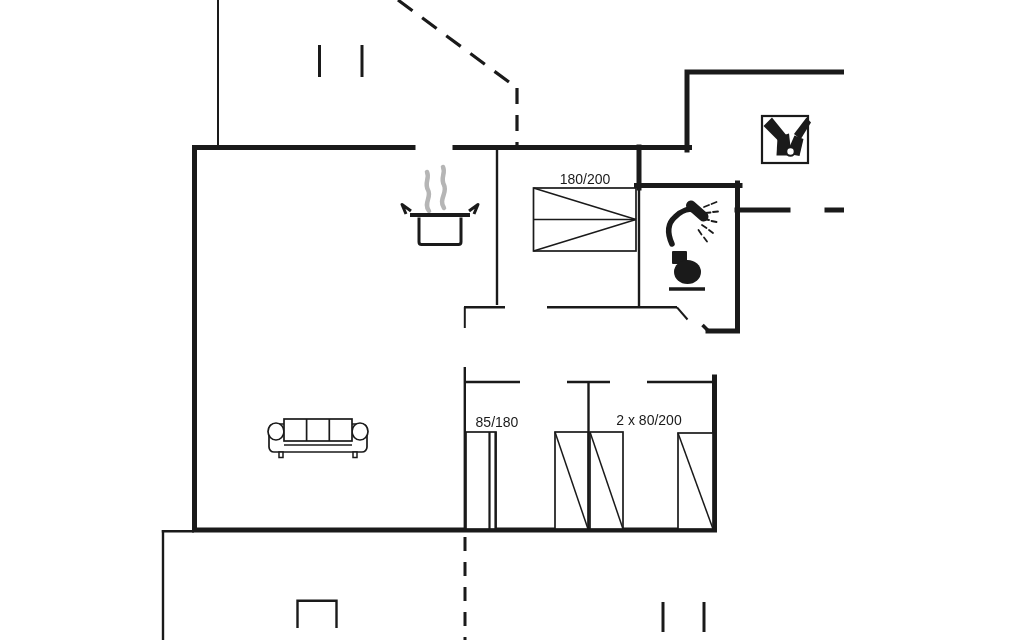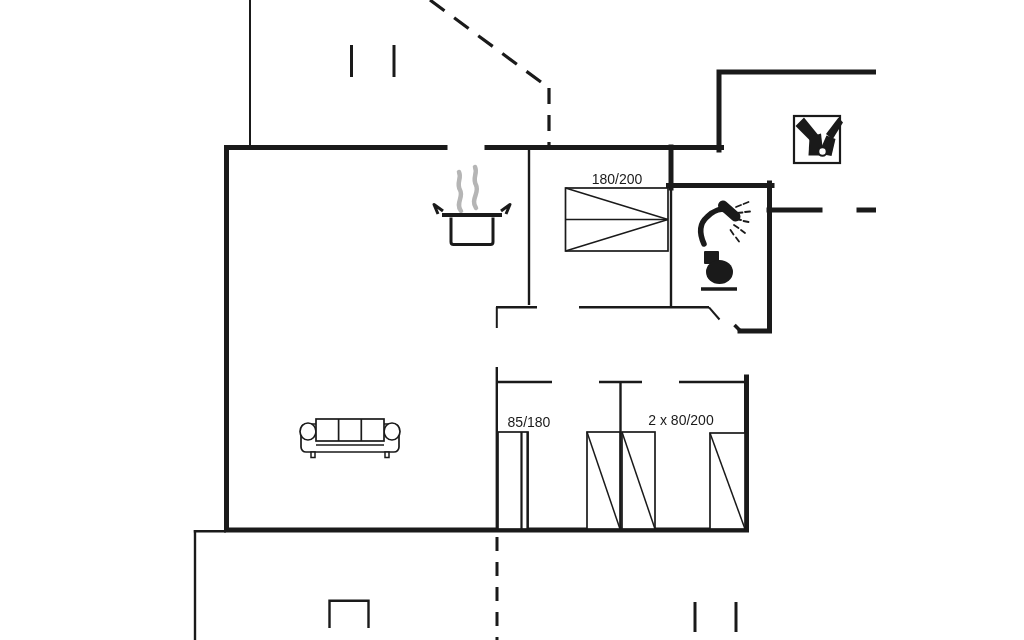--- a/index.html
+++ b/index.html
@@ -1,16 +1,16 @@
 <!DOCTYPE html>
 <html><head>
 <meta charset="utf-8">
 <style>
   html,body{margin:0;padding:0;background:#ffffff;}
-  .stage{position:relative;width:844px;height:640px;background:#ffffff;overflow:hidden;margin-left:32px;}
+  .stage{position:relative;width:844px;height:640px;background:#ffffff;overflow:hidden;}
   svg text{font-family:"Liberation Sans","DejaVu Sans",sans-serif;}
 </style>
 </head>
 <body>
 
 <div class="stage">
   <svg width="1024" height="640" viewBox="0 0 1024 640" xmlns="http://www.w3.org/2000/svg">
       <path d="M413,147.5 L194.5,147.5 L194.5,530 L714.5,530 L714.5,377" fill="none" stroke="#1a1a1a" stroke-width="5" stroke-linecap="square" stroke-linejoin="miter"></path>
       <path d="M455,147.5 L689.5,147.5" fill="none" stroke="#1a1a1a" stroke-width="5" stroke-linecap="square" stroke-linejoin="miter"></path>
       <path d="M687,150 L687,72 L860,72 L860,212" fill="none" stroke="#1a1a1a" stroke-width="5" stroke-linecap="square" stroke-linejoin="miter"></path>

